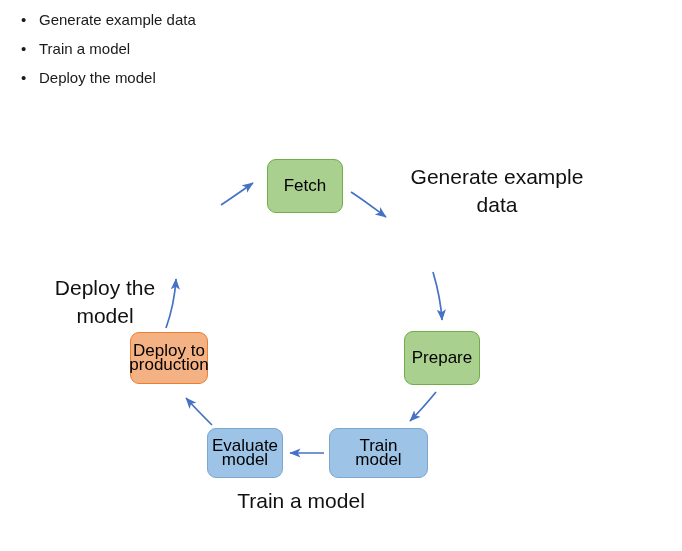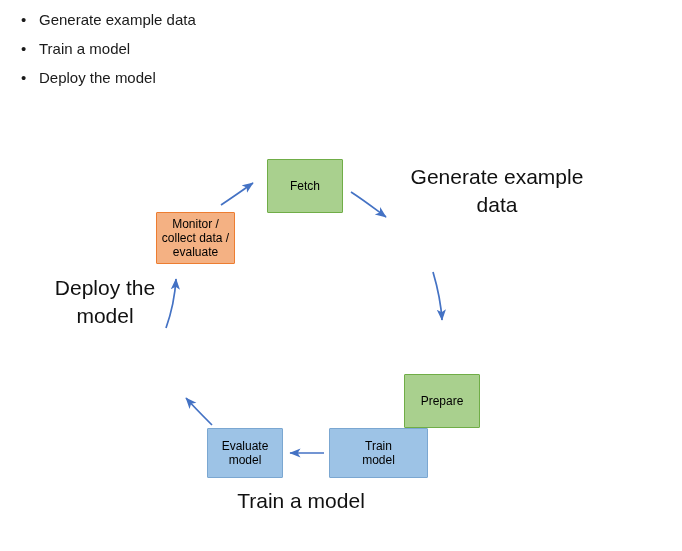--- a/index.html
+++ b/index.html
@@ -54,39 +54,39 @@
     left: 0;
     top: 0;
     width: 682px;
     height: 551px;
     pointer-events: none;
   }
 
   .node {
     position: absolute;
     box-sizing: border-box;
-    border-radius: 1px;
+    border-radius: 9px;
     display: flex;
     align-items: center;
     justify-content: center;
     text-align: center;
-    font-size: 12px;
+    font-size: 17px;
     line-height: 14px;
     color: #000000;
     border-width: 1.3px;
     border-style: solid;
   }
   .node-green  { background: #a9d08e; border-color: #70ad47; }
   .node-orange { background: #f4b183; border-color: #ed7d31; }
   .node-blue   { background: #9dc3e6; border-color: #7ba7d1; }
 
   
   #node-fetch      { left: 267px; top: 159px; width: 76px;  height: 54px; }
   #node-clean      { left: 378px; top: 212px; width: 75px;  height: 54px; }
-  #node-prepare    { left: 404px; top: 331px; width: 76px;  height: 54px; margin-top: 43px; }
+  #node-prepare    { left: 404px; top: 331px; width: 76px;  height: 54px; }
   #node-train      { left: 329px; top: 428px; width: 99px;  height: 50px; }
   #node-evaluate   { left: 207px; top: 428px; width: 76px;  height: 50px; }
   #node-deploy     { left: 130px; top: 332px; width: 78px;  height: 52px; }
   #node-monitor    { left: 156px; top: 212px; width: 79px;  height: 52px; }
 
   
   .caption {
     position: absolute;
     font-size: 21px;
     line-height: 28px;
@@ -144,22 +144,22 @@
   </div>
 
   <div class="node node-blue" id="node-train">
     <span>Train<br>model</span>
   </div>
 
   <div class="node node-blue" id="node-evaluate">
     <span>Evaluate<br>model</span>
   </div>
 
+  <div class="node node-orange" id="node-deploy">
+    <span>Deploy to<br>production</span>
+  </div>
 
-  <div class="node node-orange" id="node-monitor">
-    <span>Monitor /<br>collect data /<br>evaluate</span>
-  </div>
 
   <div class="caption" id="caption-generate">Generate example data</div>
   <div class="caption" id="caption-deploy">Deploy the model</div>
   <div class="caption" id="caption-train">Train a model</div>
 
 </div>
 
 </body></html>

